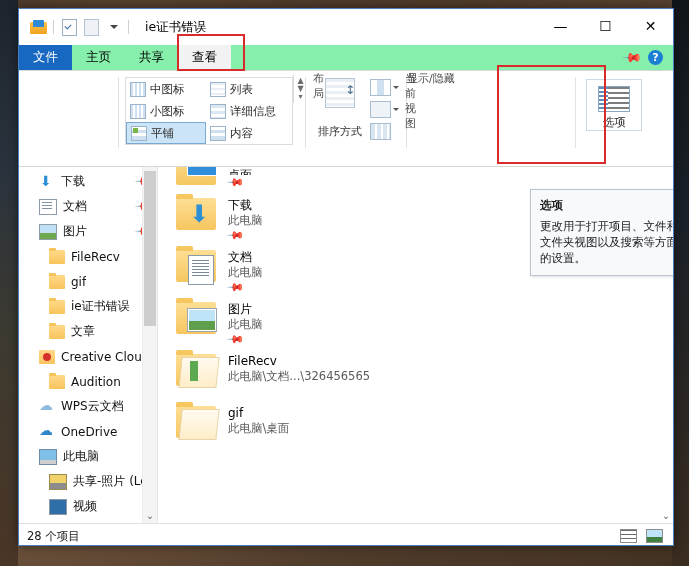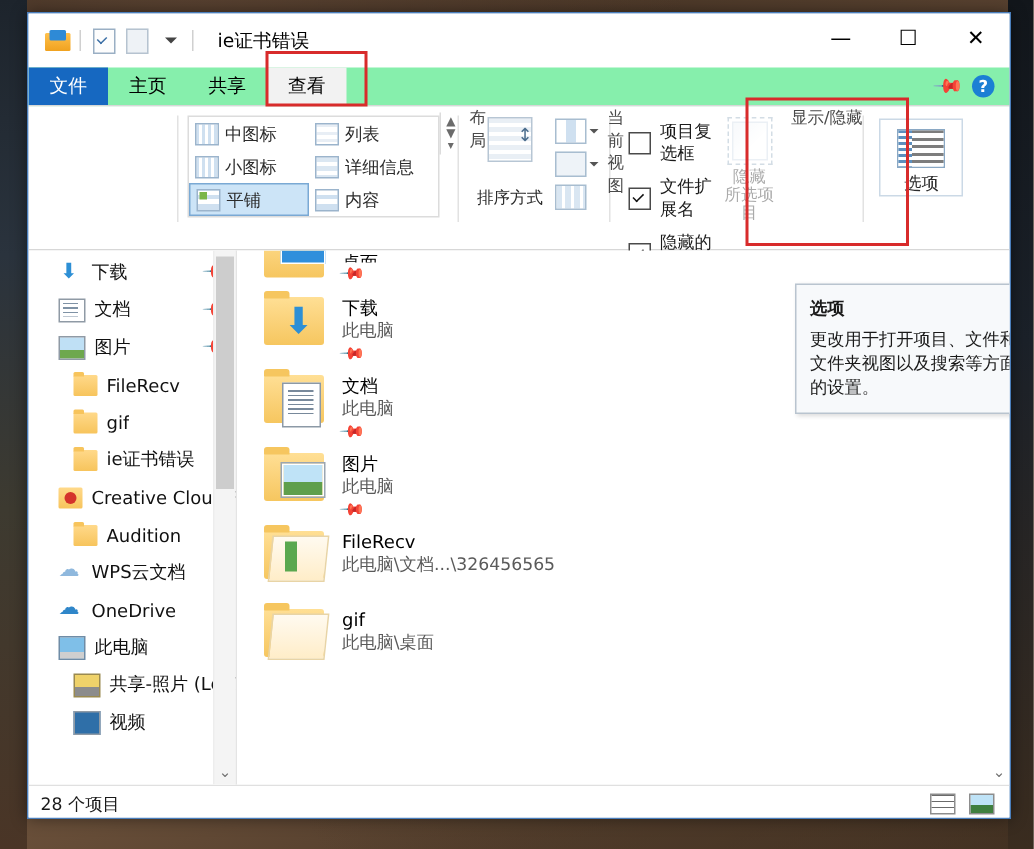--- a/index.html
+++ b/index.html
@@ -398,43 +398,20 @@
           <div class="cvrow">
             <span class="cv-ico three"></span>
           </div>
         </div>
       </div>
       <div class="rlabel">当前视图</div>
     </div>
     <div class="gsep"></div>
 
     <div class="rgroup" style="width:168px">
-      <div class="rbody">
-        <div class="chkcol">
-          <div class="chkrow">
-            <span class="cbox"></span>
-            <span>项目复选框</span>
-          </div>
-          <div class="chkrow">
-            <span class="cbox on"></span>
-            <span>文件扩展名</span>
-          </div>
-          <div class="chkrow">
-            <span class="cbox on"></span>
-            <span>隐藏的项目</span>
-          </div>
-        </div>
-        <div class="hidebtn">
-          <div class="hide-ico"></div>
-          <div class="t">
-            <span>隐藏</span><br>
-            <span>所选项目</span>
-          </div>
-        </div>
-      </div>
       <div class="rlabel">显示/隐藏</div>
     </div>
     <div class="gsep"></div>
 
     <div class="rgroup" style="width:80px">
       <div class="rbody" style="justify-content:center;padding-top:8px;">
         <div class="optbtn">
           <div class="opt-ico">
               <i class="l"></i>
               <i class="r"></i>
@@ -470,20 +447,24 @@
         <span class="lbl">FileRecv</span>
       </div>
       <div class="nav-item indent2">
         <span class="ni-ico ic-folder"></span>
         <span class="lbl">gif</span>
       </div>
       <div class="nav-item indent2">
         <span class="ni-ico ic-folder"></span>
         <span class="lbl">ie证书错误</span>
       </div>
+      <div class="nav-item indent2">
+        <span class="ni-ico ic-folder"></span>
+        <span class="lbl">文章</span>
+      </div>
       <div class="nav-item indent1">
         <span class="ni-ico ic-cc"></span>
         <span class="lbl">Creative Cloud Fil</span>
       </div>
       <div class="nav-item indent2">
         <span class="ni-ico ic-folder"></span>
         <span class="lbl">Audition</span>
       </div>
       <div class="nav-item indent1">
         <span class="ni-ico ic-wps"></span>

